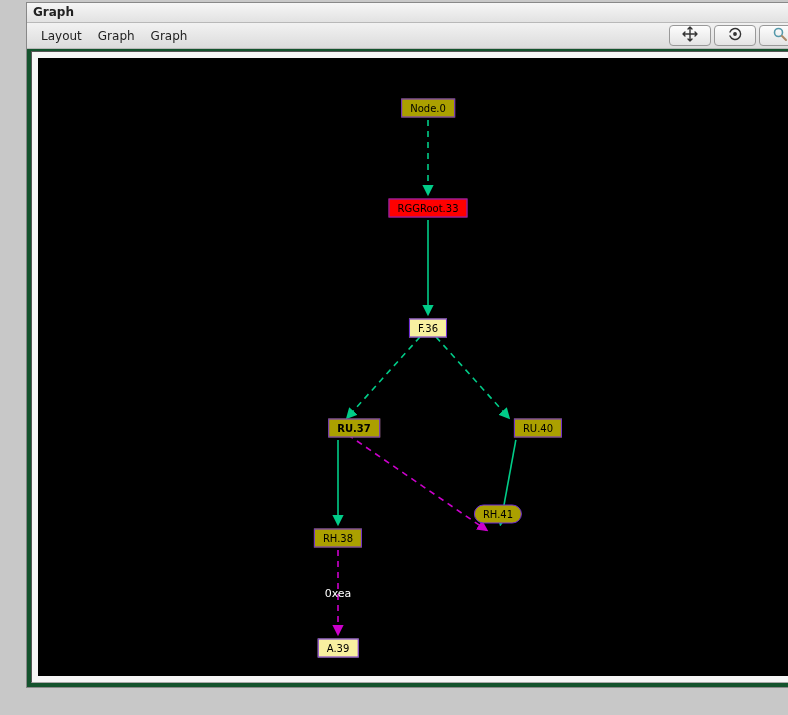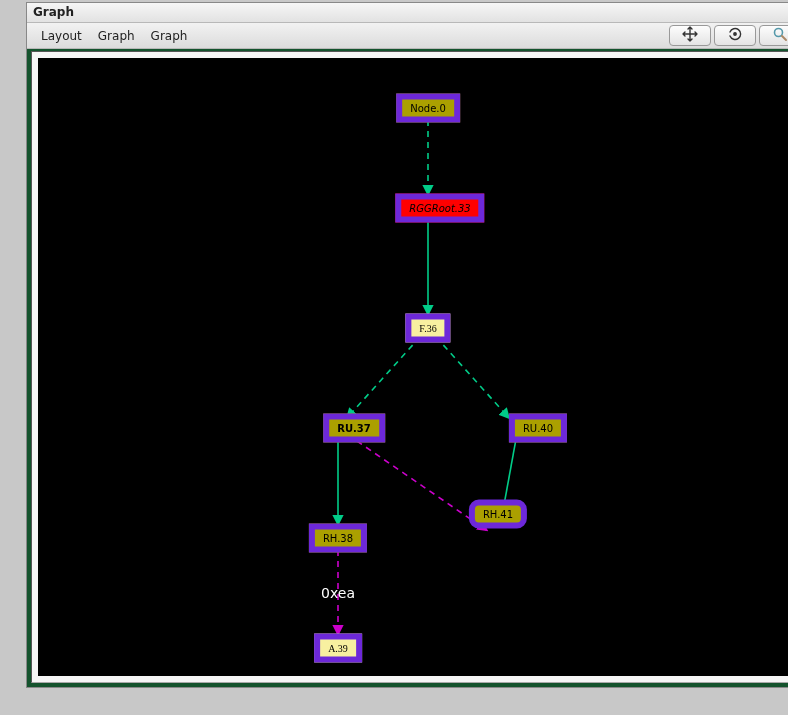--- a/index.html
+++ b/index.html
@@ -69,36 +69,36 @@
   }
   .canvas {
     position: absolute;
     left: 6px; top: 6px; right: 6px; bottom: 6px;
     background: #000;
     overflow: hidden;
   }
   .node {
     position: absolute;
     transform: translate(-50%, -50%);
-    border: 6px solid #6d28d9;
+    border: 1px solid #6d28d9;
     font-size: 10px;
     text-align: center;
     padding: 3px 8px;
     white-space: nowrap;
     color: #000;
   }
-  .node.yellow { background: #f8f0a0; font-family: Liberation Serif, serif; }
+  .node.yellow { background: #f8f0a0; }
   .node.olive  { background: #aba000; }
   .node.red    { background: #ff0000; color: #000; }
   .node.rounded { border-radius: 10px; }
   .edge-label {
     position: absolute;
     transform: translate(-50%,-50%);
     color: #fff;
-    font-size: 14px;
+    font-size: 11px;
     background: transparent;
   }
   svg.edges {
     position: absolute;
     left: 0; top: 0;
     width: 100%; height: 100%;
     pointer-events: none;
   }
 </style>
 </head>
@@ -162,21 +162,21 @@
             <line x1="381.97242322053063" y1="278.919529754966" x2="309.3655062427143" y2="359.5938819525397" stroke="#00cc88" stroke-width="1.6" stroke-dasharray="6 5" marker-end="url(#arr-00cc88)"></line>
             <line x1="398.02757677946937" y1="278.919529754966" x2="470.6344937572857" y2="359.5938819525397" stroke="#00cc88" stroke-width="1.6" stroke-dasharray="6 5" marker-end="url(#arr-00cc88)"></line>
             <line x1="300" y1="382" x2="300" y2="466" stroke="#00cc88" stroke-width="1.6" marker-end="url(#arr-00cc88)"></line>
             <line x1="477.8533747416002" y1="381.8064389211989" x2="462.5043961347998" y2="466.2258212586013" stroke="#00cc88" stroke-width="1.6" marker-end="url(#arr-00cc88)"></line>
             <line x1="309.8885030903924" y1="376.7983458746448" x2="448.4634130612088" y2="472.06859647958106" stroke="#cc00cc" stroke-width="1.6" stroke-dasharray="6 5" marker-end="url(#arr-cc00cc)"></line>
             <line x1="300" y1="492" x2="300" y2="576" stroke="#cc00cc" stroke-width="1.6" stroke-dasharray="6 5" marker-end="url(#arr-cc00cc)"></line>
           </g>
       </svg>
 
       <div class="node olive" id="n-node0" style="left: 390px; top: 50px;"><span>Node.0</span></div>
-      <div class="node red" id="n-rggroot" style="left: 402px; top: 150px; font-style: italic;"><span>RGGRoot.33</span></div>
+      <div class="node red" id="n-rggroot" style="left: 390px; top: 150px;"><span>RGGRoot.33</span></div>
       <div class="node yellow" id="n-f36" style="left: 390px; top: 270px;"><span>F.36</span></div>
       <div class="node olive" id="n-ru37" style="left: 316px; top: 370px; font-weight: bold;"><span>RU.37</span></div>
       <div class="node olive" id="n-ru40" style="left: 500px; top: 370px;"><span>RU.40</span></div>
       <div class="node olive" id="n-rh38" style="left: 300px; top: 480px; text-align: center;"><span>RH.38</span></div>
       <div class="node olive rounded" id="n-rh41" style="left: 460px; top: 456px;"><span>RH.41</span></div>
       <div class="node yellow" id="n-a39" style="left: 300px; top: 590px;"><span>A.39</span></div>
     <div class="edge-label" style="left: 300px; top: 535px;">0xea</div>
       </div>
   </div>
 </div>

